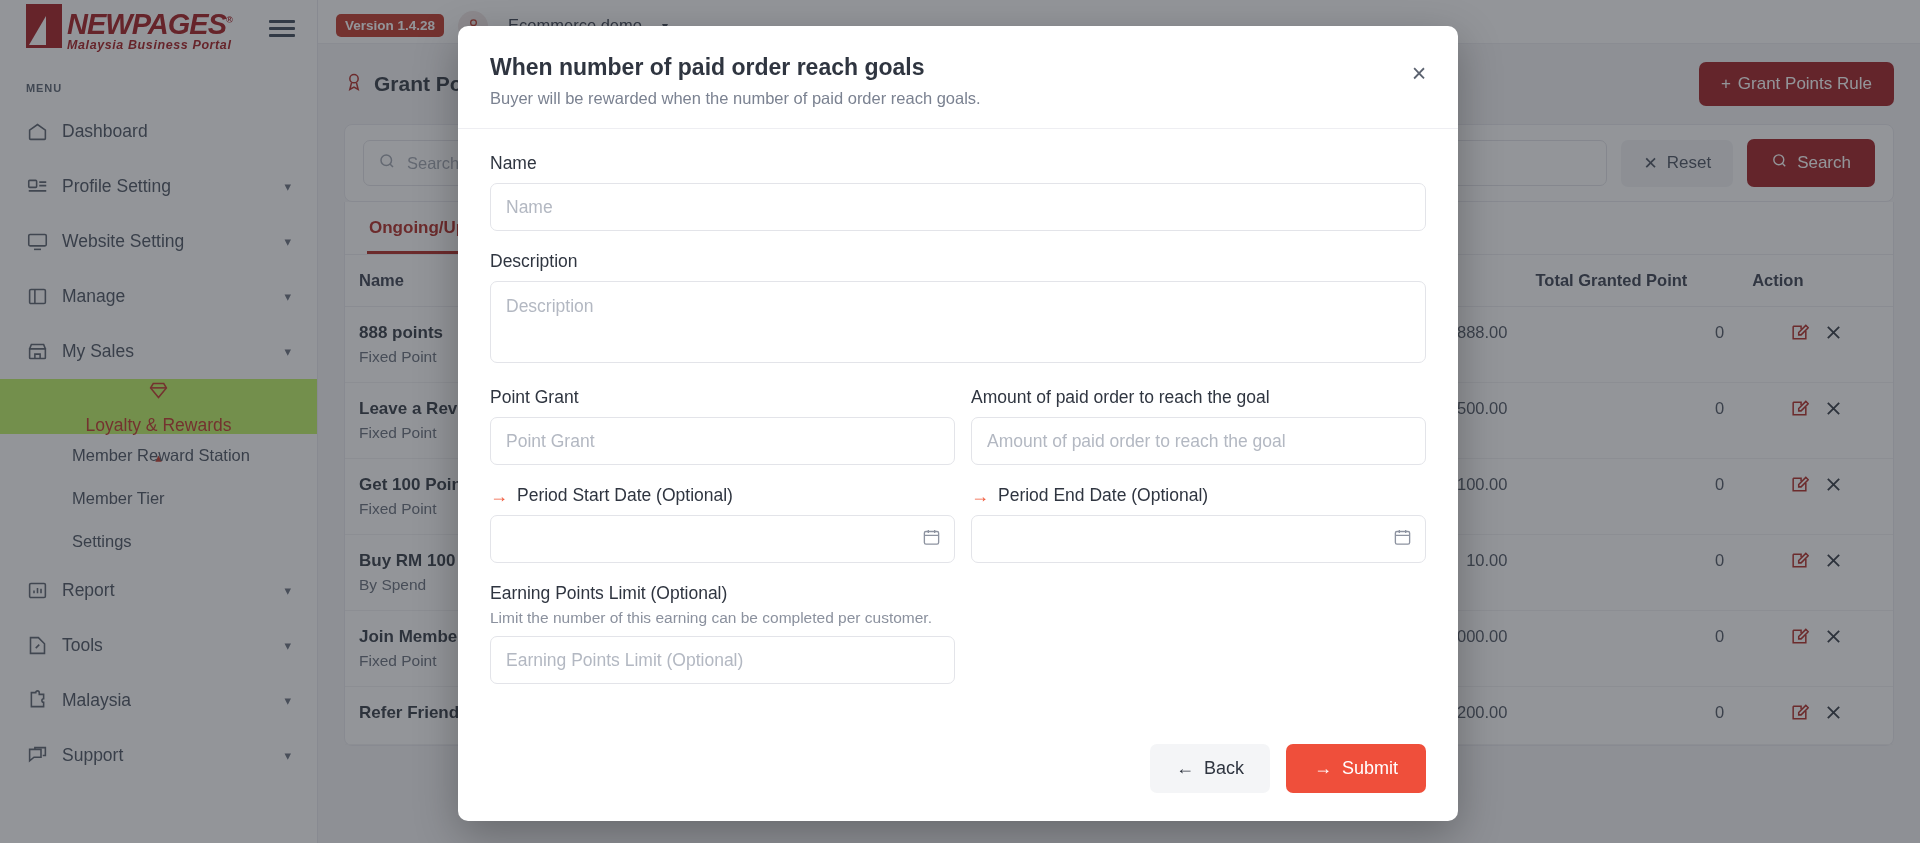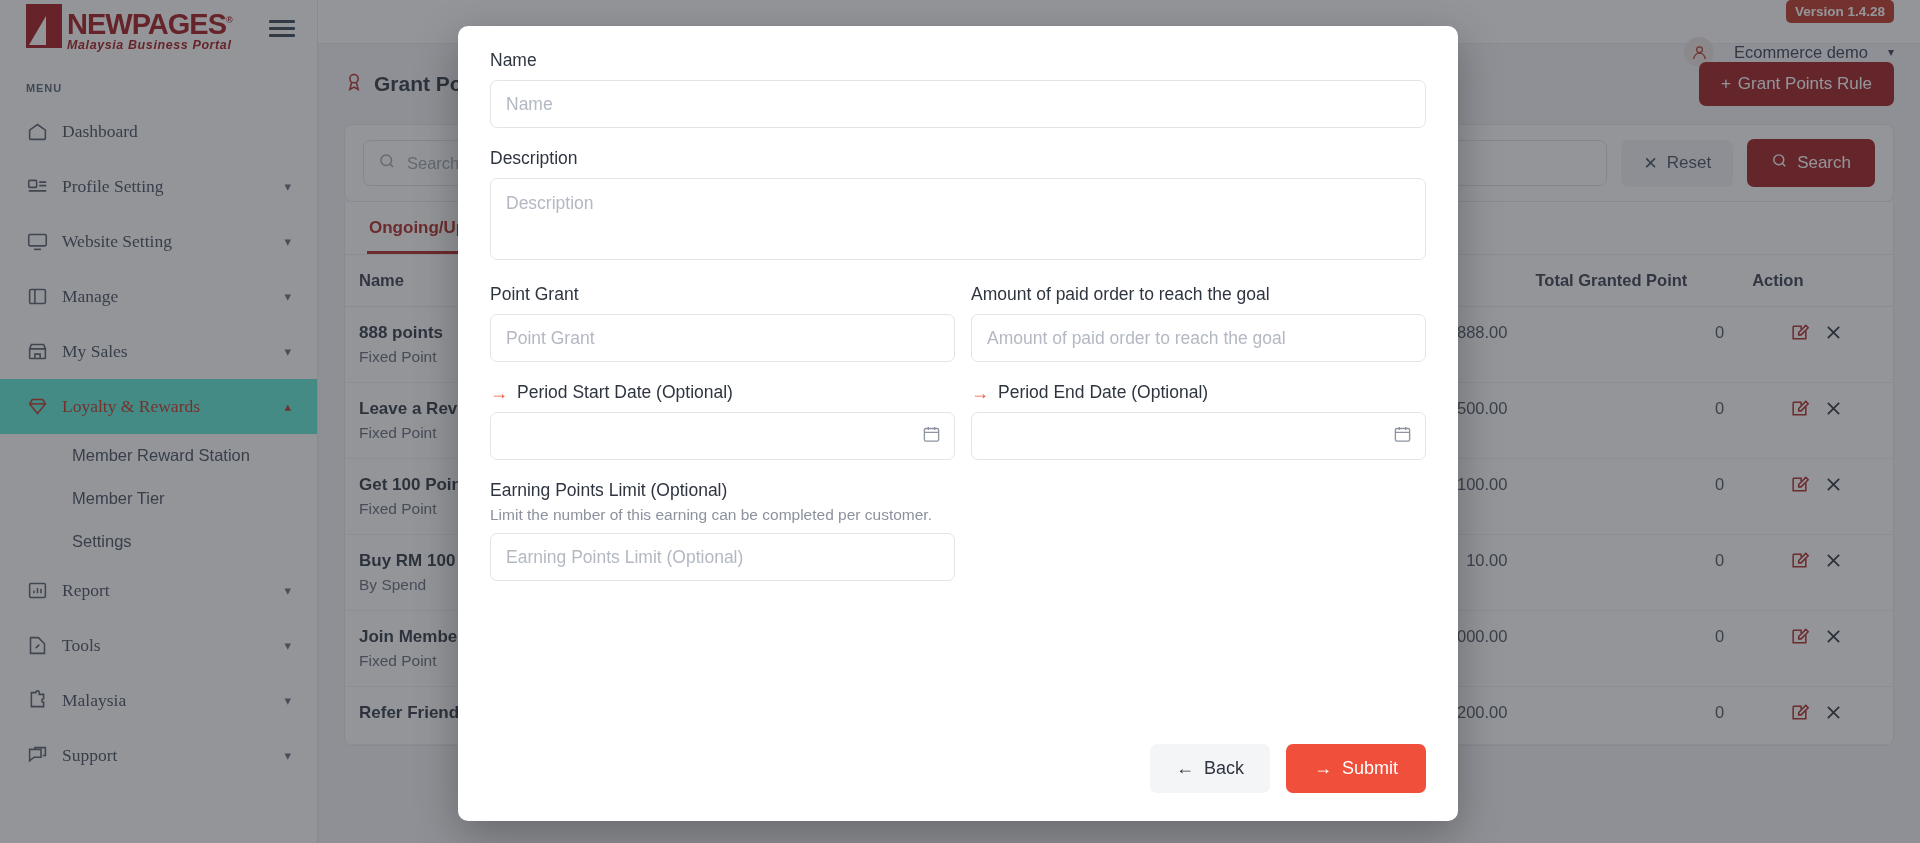--- a/index.html
+++ b/index.html
@@ -31,56 +31,56 @@
     width: 0; height: 0;
     border-left: 17px solid transparent;
     border-bottom: 29px solid #ffffff;
   }
   .logo-flag .pole {
     position: absolute; right: 2px; top: 0; bottom: 0; width: 0;
   }
   .logo-txt { padding-top: 1px; }
   .logo-main {
     font-size: 29px; font-weight: 800; color: #a51c21;
-    letter-spacing: -1px; line-height: 30px; position: relative;
+    letter-spacing: -1px; line-height: 30px; position: relative; font-style: italic;
   }
   .logo-main sup { font-size: 9px; font-weight: 600; vertical-align: super; }
   .logo-sub {
     font-size: 12.5px; color: #a51c21; font-style: italic;
     font-weight: 600; letter-spacing: 0.6px; line-height: 14px;
   }
   .hamburger { width: 26px; cursor: pointer; }
   .hamburger span {
     display: block; height: 3px; background: #3c4858;
     margin: 4px 0; border-radius: 1px;
   }
   .menu-label {
     padding: 26px 26px 10px; font-size: 11px; font-weight: 700;
     color: #5a6472; letter-spacing: 0.9px;
   }
   .nav-item {
     display: flex; align-items: center; gap: 14px;
     height: 55px; padding: 0 26px; cursor: pointer;
     font-size: 17.5px; color: #4a5360;
   }
-  .nav-item.active { color: #c0392b; background: #5eead4; }
+  .nav-item.active { color: #c0392b; background: #bef264; flex-direction: column; }
   .nav-item .ic { width: 22px; height: 22px; flex: 0 0 22px; display: flex; align-items: center; justify-content: center; }
-  .nav-item .lbl { flex: 1; font-family: Liberation Serif, serif; }
+  .nav-item .lbl { flex: 1; }
   .nav-item .chev { font-size: 13px; color: #6b7280; }
   .sub-item {
     height: 43px; display: flex; align-items: center;
     padding-left: 72px; font-size: 16.5px; color: #4a5360; cursor: pointer;
   }
   .sub-item.active { color: #c0392b; }
 
   
   .main { flex: 1; display: flex; flex-direction: column; min-width: 0; background: #f5f5f7; }
   .topbar {
-    height: 44px; background: #fff; display: flex; align-items: flex-end;
-    padding: 0 26px 0 18px; gap: 14px; border-bottom: 1px solid #ededf1; flex-direction: column;
+    height: 44px; background: #fff; display: flex; align-items: center;
+    padding: 8px 26px 0 18px; gap: 14px; border-bottom: 1px solid #ededf1;
   }
   .ver-badge {
     background: #c0392b; color: #fff; font-size: 13.5px; font-weight: 700;
     border-radius: 5px; padding: 4px 9px; white-space: nowrap;
   }
   .topsearch {
     flex: 1; display: flex; align-items: center; gap: 11px;
     height: 32px; border-radius: 6px; padding: 0 12px;
     color: #9aa1ad; font-size: 16.5px;
   }
@@ -545,20 +545,25 @@
             </tbody>
           </table>
         </div>
       </div>
     </div>
   </div>
 
   <div class="dim"></div>
 
   <div class="modal">
+    <div class="m-head">
+      <div class="m-title">When number of paid order reach goals</div>
+      <div class="m-sub">Buyer will be rewarded when the number of paid order reach goals.</div>
+      <div class="m-close">×</div>
+    </div>
 
     <div class="m-body">
       <div class="fld">
         <div class="fl">Name</div>
         <input class="inp" type="text" placeholder="Name" style="">
       </div>
 
       <div class="fld">
         <div class="fl">Description</div>
         <textarea class="inp" placeholder="Description" style=""></textarea>

